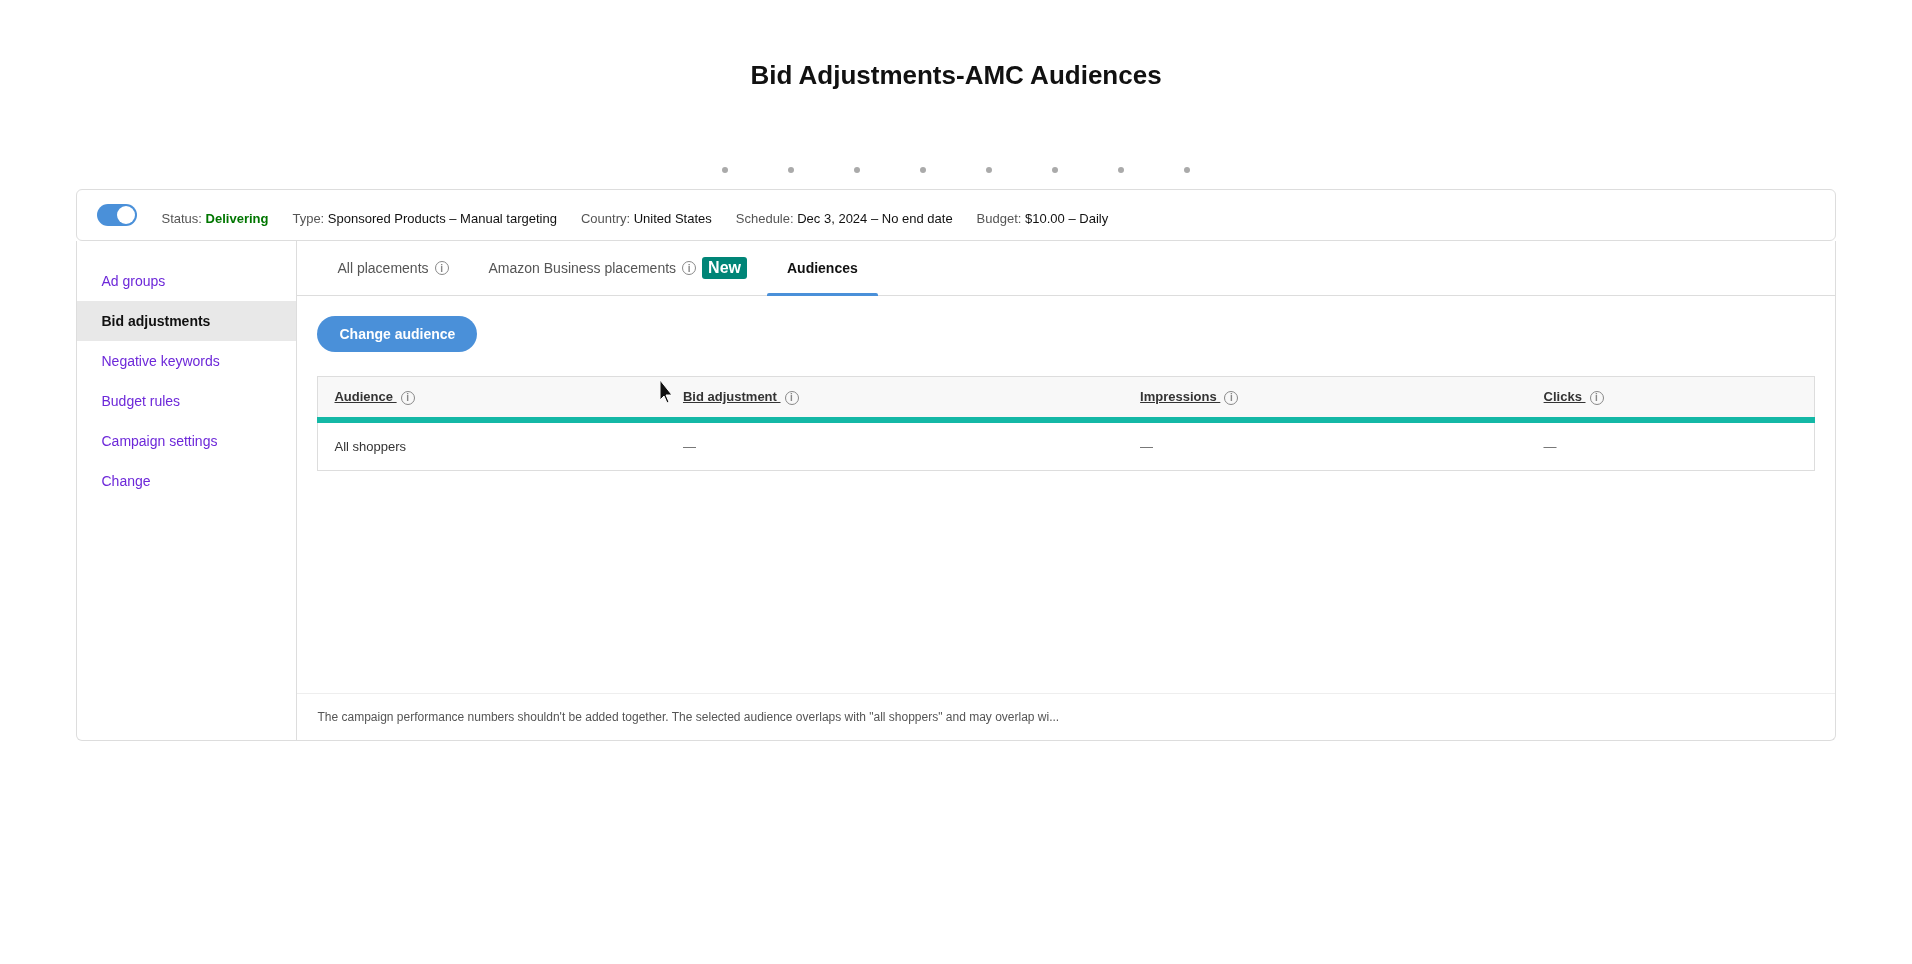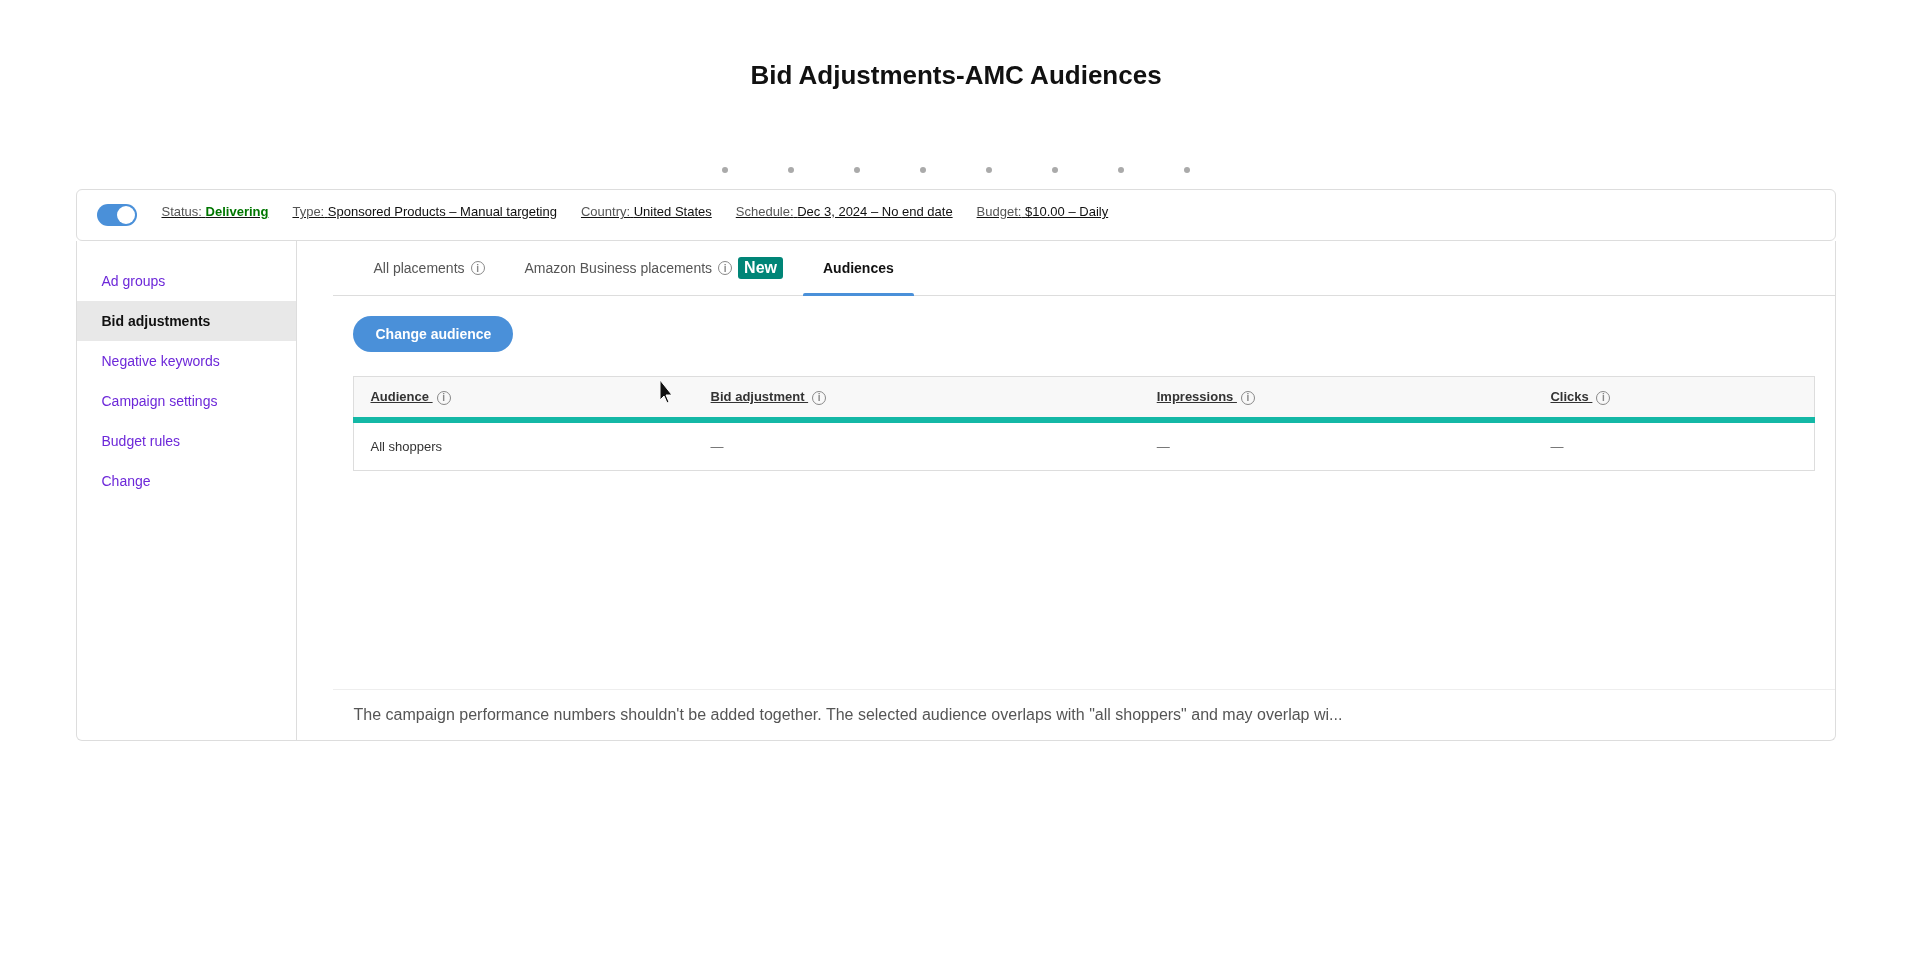--- a/index.html
+++ b/index.html
@@ -43,25 +43,24 @@
       border-radius: 50%;
     }
     
     .campaign-bar {
       width: 92%;
       background: #fff;
       border: 1px solid #ddd;
       border-radius: 6px;
       padding: 14px 20px;
       display: flex;
-      align-items: flex-start;
+      align-items: flex-end;
       gap: 24px;
       margin-bottom: 0;
       flex-wrap: wrap;
-      text-decoration: underline;
     }
     .toggle-switch {
       width: 40px;
       height: 22px;
       background: #4a90d9;
       border-radius: 11px;
       position: relative;
       flex-shrink: 0;
     }
     .toggle-switch::after {
@@ -116,21 +115,20 @@
       background: #e8e8e8;
       font-weight: 700;
       color: #111;
     }
     
     .right-panel {
       flex: 1;
       padding: 0;
       display: flex;
       flex-direction: column;
-      margin-left: 36px;
     }
     
     .tabs {
       display: flex;
       border-bottom: 1px solid #ddd;
       padding: 0 20px;
       gap: 0;
     }
     .tab {
       padding: 16px 20px;
@@ -232,21 +230,21 @@
     }
     .audience-table tr:last-child td {
       border-bottom: none;
     }
     .dash {
       color: #666;
     }
     
     .footnote {
       padding: 16px 20px;
-      font-size: 16px;
+      font-size: 12px;
       color: #555;
       border-top: 1px solid #eee;
     }
     
     .cursor {
       position: fixed;
       width: 16px;
       height: 24px;
       pointer-events: none;
       z-index: 9999;
@@ -298,22 +296,22 @@
       <span class="value">$10.00 – Daily</span>
     </div>
   </div>
 
   <div class="main-content">
 
     <nav class="sidebar">
       <div class="sidebar-item">Ad groups</div>
       <div class="sidebar-item active">Bid adjustments</div>
       <div class="sidebar-item">Negative keywords</div>
+      <div class="sidebar-item">Budget rules</div>
       <div class="sidebar-item">Campaign settings</div>
-      <div class="sidebar-item">Budget rules</div>
       <div class="sidebar-item">Change</div>
     </nav>
 
     <div class="right-panel">
 
       <div class="tabs">
         <div class="tab">
           <span>All placements</span>
           <span class="info-icon">i</span>
         </div>

